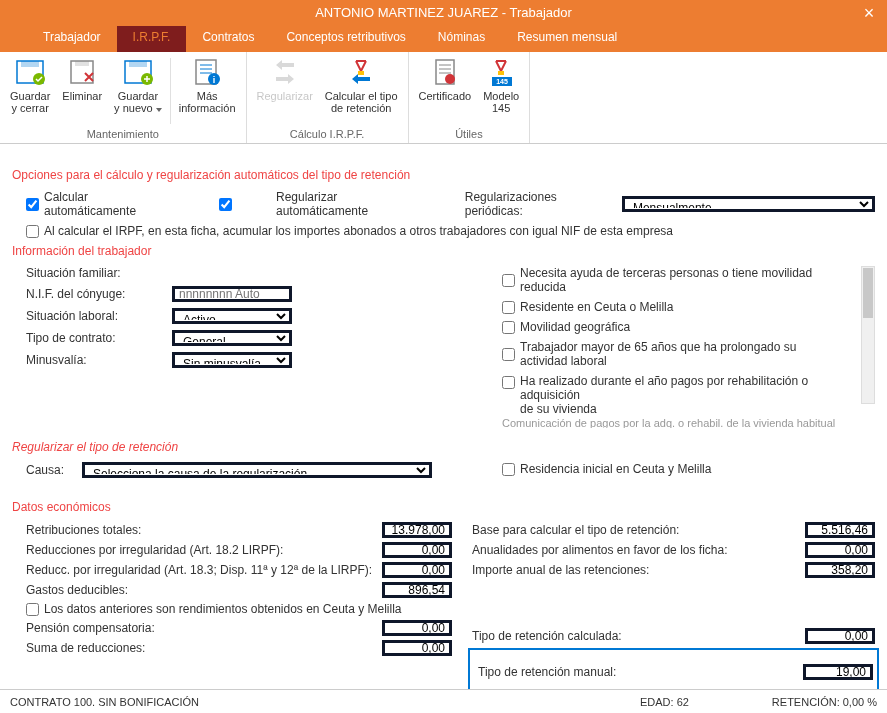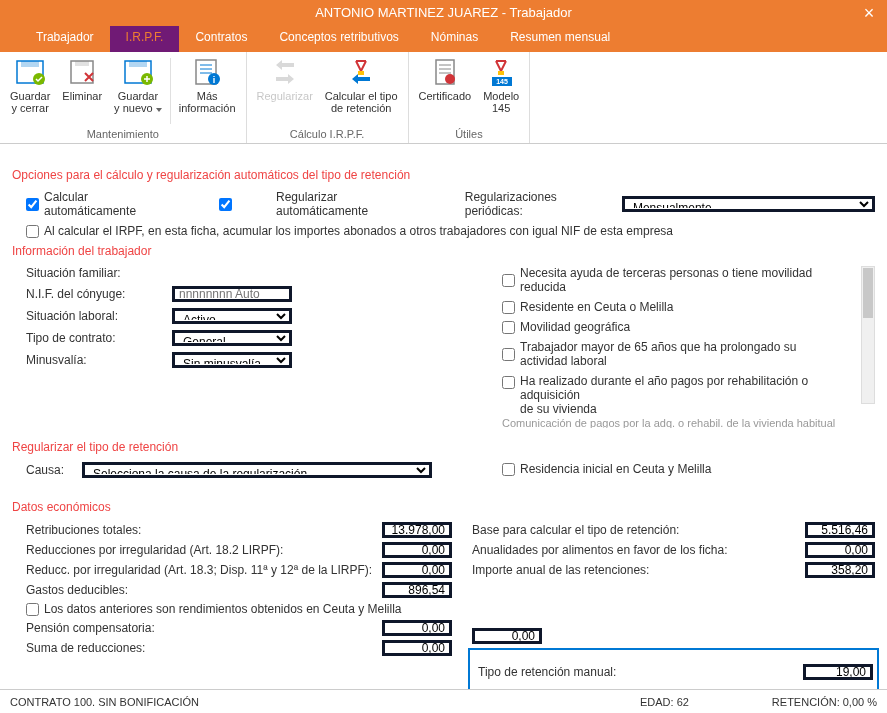--- a/index.html
+++ b/index.html
@@ -27,31 +27,31 @@
     position: absolute;
     right: 8px; top: 0;
     font-size: 18px;
     cursor: pointer;
     width: 20px;
     text-align: center;
   }
   .tabstrip {
     background: #ED7D31;
     display: flex;
-    padding-left: 20px;
+    padding-left: 27px;
     height: 26px;
   }
   .tabstrip .tab {
     padding: 4px 16px;
     color: #fff;
     cursor: pointer;
     font-size: 12px;
   }
   .tabstrip .tab.active {
-    background: #701a75;
+    background: #7f1d1d;
     color: #ED7D31;
   }
   .ribbon {
     display: flex;
     border-bottom: 1px solid #ccc;
     height: 92px;
     background: #fff;
   }
   .ribbon-group {
     border-right: 1px solid #ddd;
@@ -398,21 +398,21 @@
         </div>
       <div class="row" style="color:#999;overflow:hidden;height:10px;font-size:11px;">
           <span>Comunicación de pagos por la adq. o rehabil. de la vivienda habitual</span>
         </div>
       <div class="scrollbox">
           <div class="thumb"></div>
         </div>
     </div>
   </div>
 
-  <div class="section-heading" style="">Regularizar el tipo de retención</div>
+  <div class="section-heading" style="font-style:italic;">Regularizar el tipo de retención</div>
   <div class="two-col">
     <div class="col-left">
       <div class="row">
           <span style="width:70px;padding-left:14px;">Causa:</span>
         <select style="width:350px;"><option>Selecciona la causa de la regularización</option></select>
         </div>
     </div>
     <div class="col-right">
       <div class="row">
           <label class="chk">
@@ -465,20 +465,21 @@
       <div class="econ-row">
           <span class="label" style="padding-left:0;">Anualidades por alimentos en favor de los ficha:</span>
           <input class="num-input" type="text" value="0,00" style="">
         </div>
       <div class="econ-row">
           <span class="label" style="padding-left:0;">Importe anual de las retenciones:</span>
           <input class="num-input" type="text" value="358,20" style="">
         </div>
       <div style="height:46px;"></div>
       <div class="econ-row">
+          <span class="label" style="padding-left:0;">Tipo de retención calculada:</span>
           <input class="num-input" type="text" value="0,00" style="">
         </div>
       <div class="econ-row highlight-box" style="margin-right:-4px;margin-left:-4px;">
           <span class="label" style="padding-left:4px;">Tipo de retención manual:</span>
           <input class="num-input" type="text" value="19,00" style="">
         </div>
     </div>
   </div>
 
 </div>

